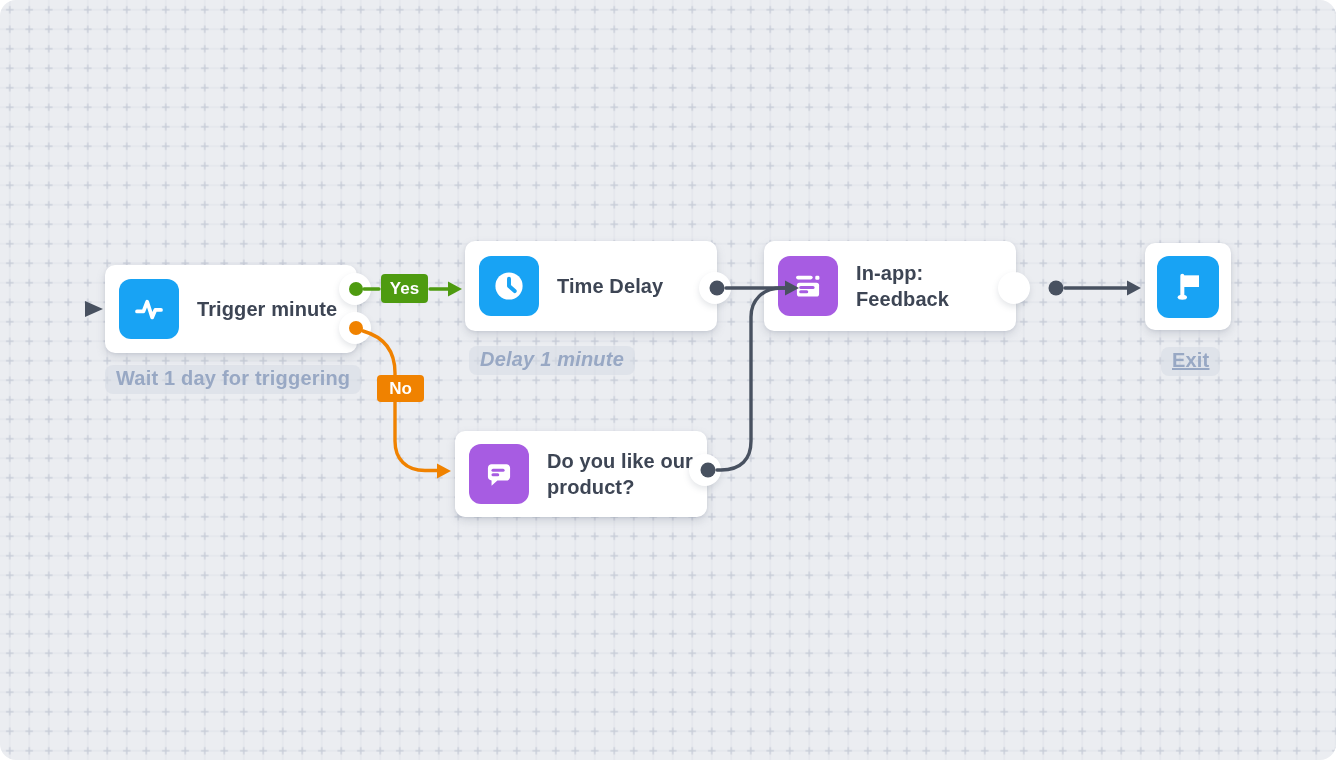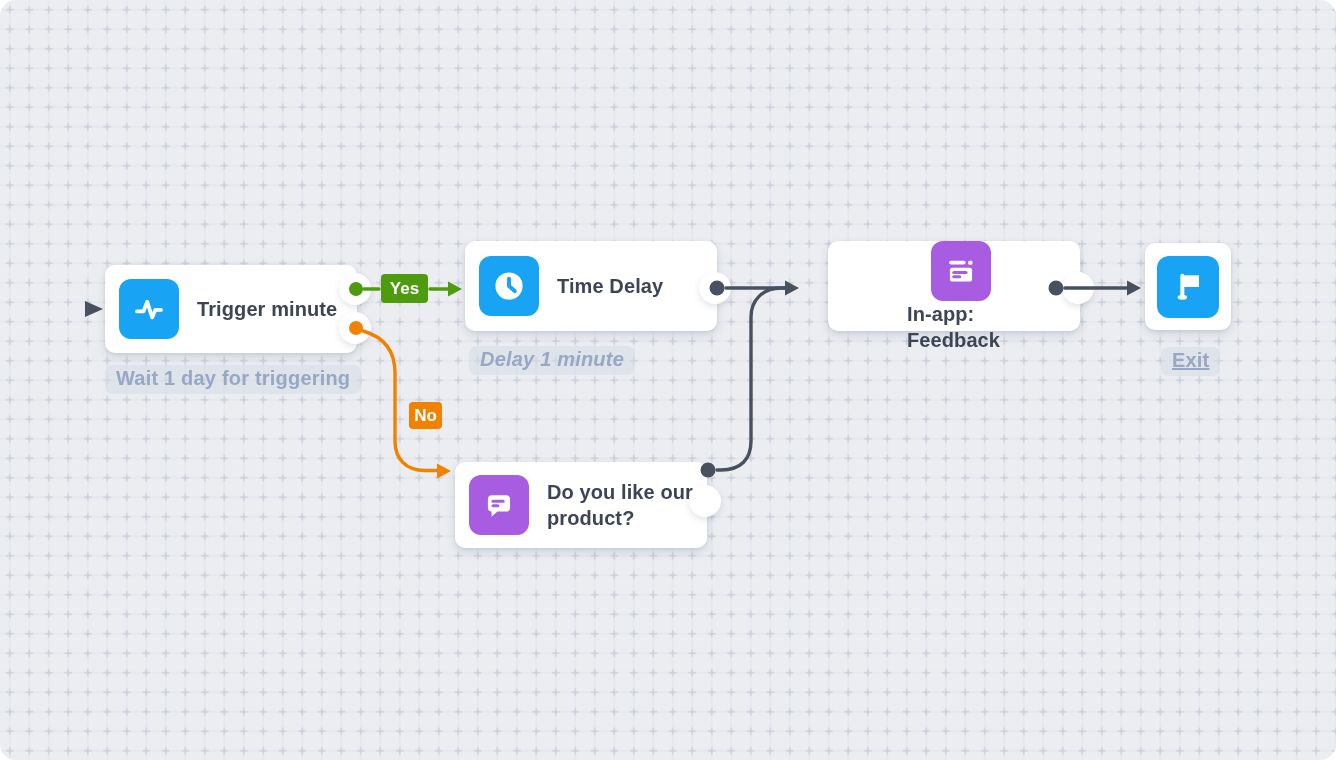--- a/index.html
+++ b/index.html
@@ -61,21 +61,21 @@
   }
 
   
   .badge {
     position: absolute; z-index: 4;
     color: #ffffff; font-weight: 700; font-size: 17px;
     border-radius: 4px;
     display: flex; align-items: center; justify-content: center;
   }
   .badge-yes { left: 381px; top: 274px; width: 47px; height: 29px; background: #4e9b10; }
-  .badge-no  { left: 377px; top: 402px; width: 33px; height: 27px; background: #f08200; margin-left: 32px; }
+  .badge-no  { left: 377px; top: 375px; width: 47px; height: 27px; background: #f08200; }
 
   
   .node-exit { justify-content: center; }
   .node-exit .node-icon { margin-left: 0; width: 62px; height: 62px; }
 </style>
 </head>
 <body>
 
 <div class="canvas">
 
@@ -110,33 +110,33 @@
     <div class="node-icon icon-blue">
       <svg width="38" height="38" viewBox="0 0 24 24" fill="none">
         <circle cx="12" cy="12" r="8.6" fill="#fff"></circle>
         <path d="M12 7.4 V12 L15.6 15.2" stroke="#18a3f4" stroke-width="2.5" stroke-linecap="round" stroke-linejoin="round"></path>
       </svg>
     </div>
     <div class="node-title">Time Delay</div>
   </div>
   <div class="note" style="left:469px; top:346px;font-style:italic;">Delay 1 minute</div>
 
-  <div class="node" style="left:455px; top:431px; width:252px; height:86px;margin-top:31px;">
+  <div class="node" style="left:455px; top:431px; width:252px; height:86px;">
     <div class="port-bump" style="top:23px;"></div>
     <div class="node-icon icon-purple">
       <svg width="38" height="38" viewBox="0 0 24 24" fill="none">
         <path d="M5 8.2 C5 6.9 6 5.9 7.3 5.9 H16.7 C18 5.9 19 6.9 19 8.2 V13.8 C19 15.1 18 16.1 16.7 16.1 H11 L7.3 19.4 V16.1 C6 16.1 5 15.1 5 13.8 Z" fill="#fff"></path>
         <path d="M8.2 9.6 H14.6" stroke="#a75ce2" stroke-width="1.9" stroke-linecap="round"></path>
         <path d="M8.2 12.4 H11.2" stroke="#a75ce2" stroke-width="1.9" stroke-linecap="round"></path>
       </svg>
     </div>
     <div class="node-title title-narrow">Do you like our product?</div>
   </div>
 
-  <div class="node" style="left:828px; top:241px; width:252px; height:90px;flex-direction:column;">
+  <div class="node" style="left:764px; top:241px; width:252px; height:90px;">
     <div class="port-bump" style="top:31px;"></div>
     <div class="node-icon icon-purple">
       <svg width="38" height="38" viewBox="0 0 24 24" fill="none">
         <path d="M5.6 6.7 H13.8" stroke="#fff" stroke-width="2.3" stroke-linecap="round"></path>
         <rect x="16.6" y="5.5" width="2.6" height="2.6" rx="0.8" fill="#fff"></rect>
         <rect x="5" y="10" width="14" height="8.6" rx="1.6" fill="#fff"></rect>
         <path d="M7.4 12.9 H15.2" stroke="#a75ce2" stroke-width="1.9" stroke-linecap="round"></path>
         <path d="M7.4 15.7 H11.2" stroke="#a75ce2" stroke-width="1.9" stroke-linecap="round"></path>
       </svg>
     </div>

